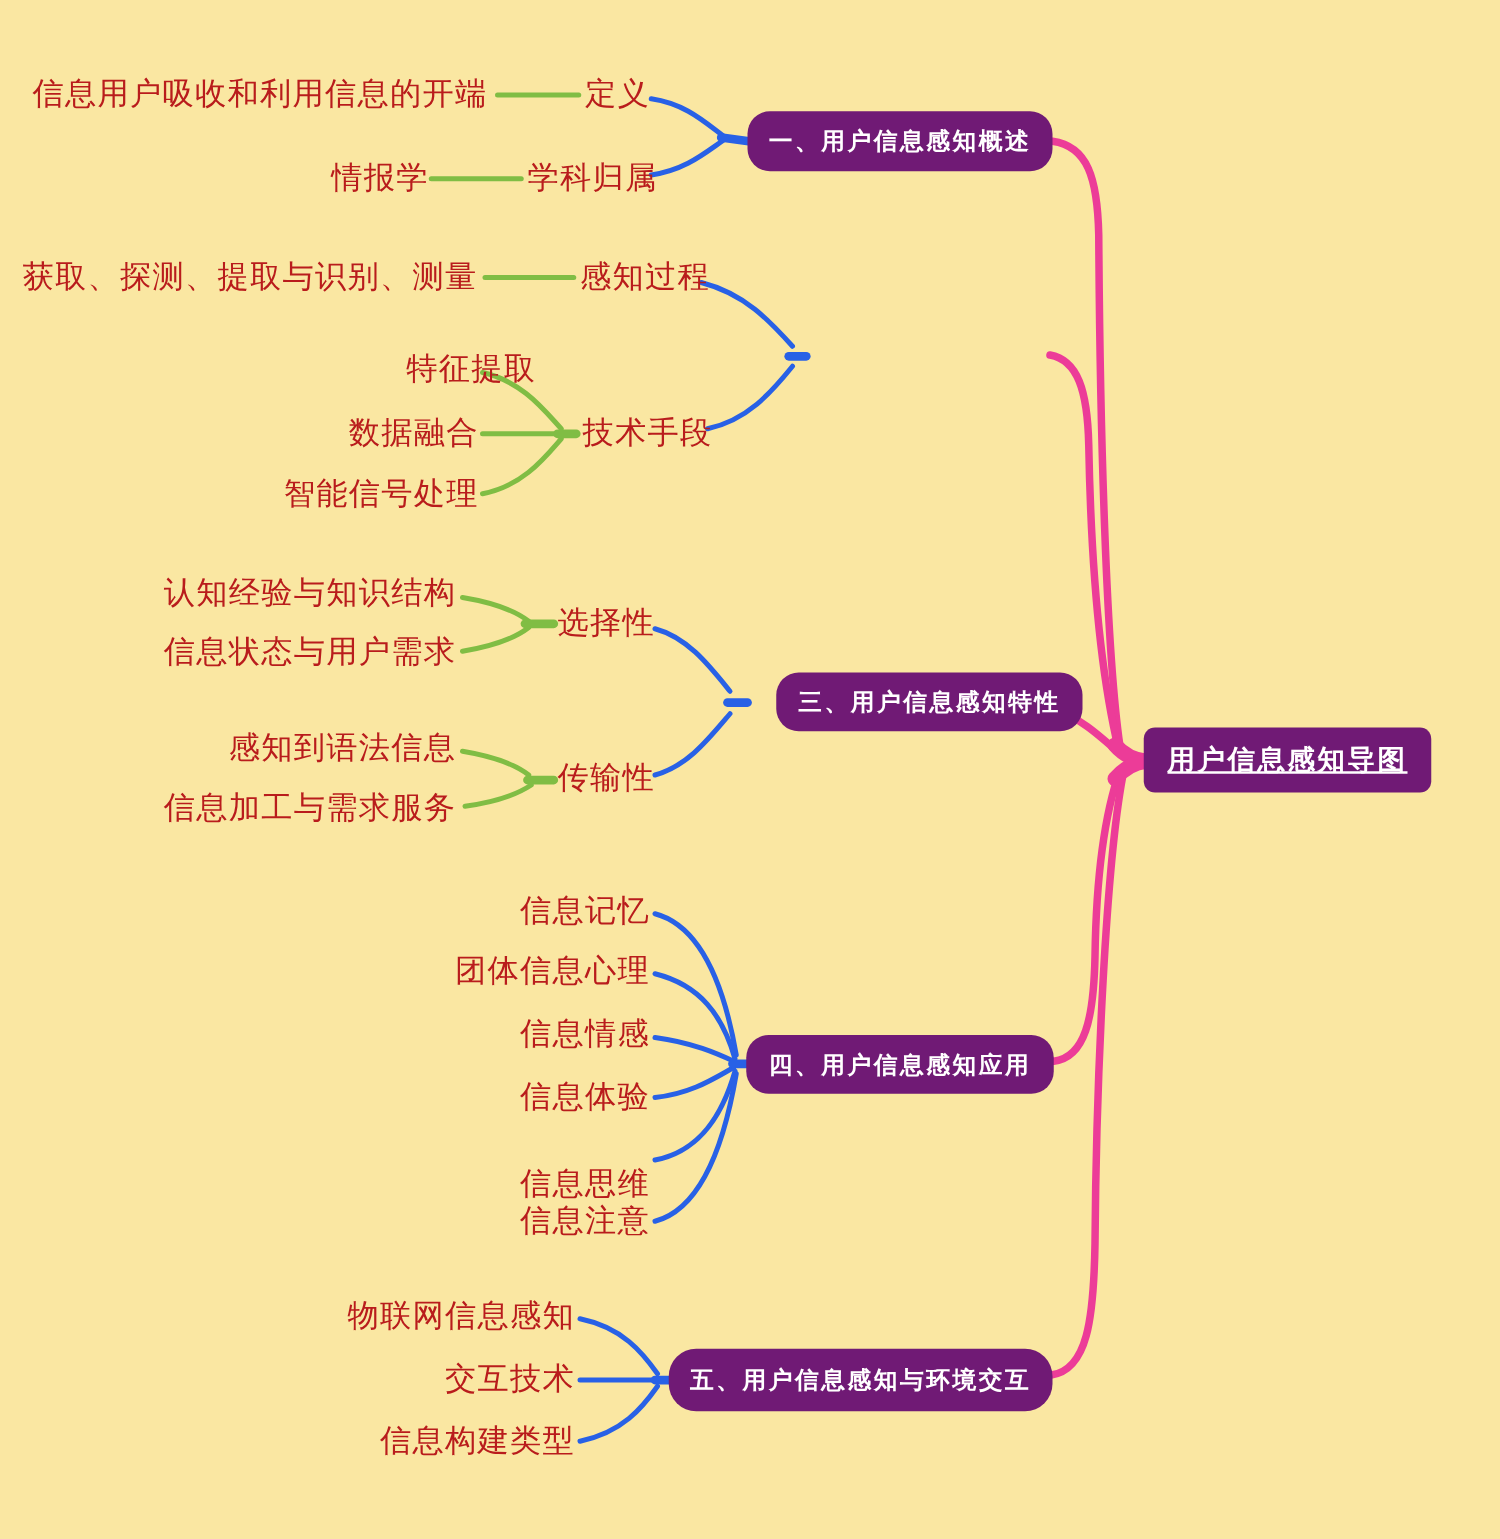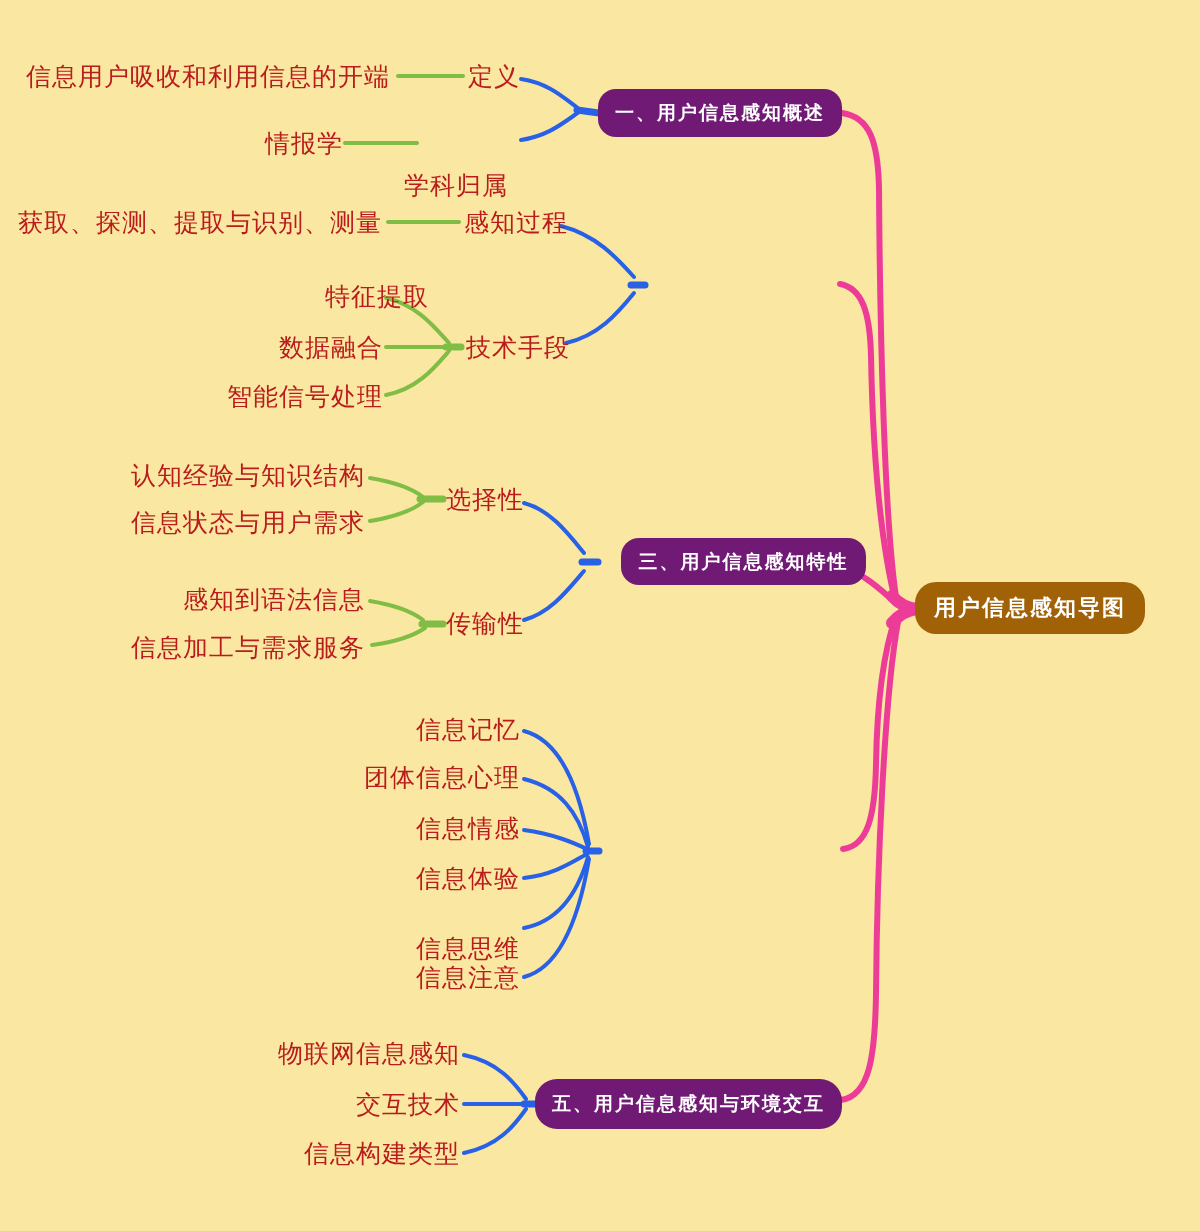--- a/index.html
+++ b/index.html
@@ -41,27 +41,28 @@
     font-weight: bold;
     letter-spacing: 2px;
     white-space: nowrap;
     box-sizing: border-box;
   }
   .root-node {
     position: absolute;
     display: flex;
     align-items: center;
     justify-content: center;
-    background: #a16207;
+    background: #701a75;
     color: #FFFFFF;
-    border-radius: 21px;
+    border-radius: 9px;
     font-size: 22px;
     font-weight: bold;
     letter-spacing: 2px;
     white-space: nowrap;
+    text-decoration: underline;
   }
 </style>
 </head>
 <body>
 
 <div class="canvas">
 
   <svg class="links-svg" viewBox="0 0 1200 1231">
 
     <g fill="none" stroke="#EC3C98" stroke-linecap="round">
@@ -111,24 +112,25 @@
       <path d="M370 601 C400 606 414 613 423 620"></path>
       <path d="M372 645 C402 641 416 634 425 628"></path>
       <path d="M422 624 L443 624" stroke-width="7"></path>
     </g>
   </svg>
 
   <div class="root-node" style="left:915px; top:582px; width:230px; height:52px;">用户信息感知导图</div>
 
   <div class="branch-node" style="left:598px; top:89px; width:244px; height:48px;">一、用户信息感知概述</div>
   <div class="branch-node" style="left:596px; top:538px; width:245px; height:47px;margin-left:25px;">三、用户信息感知特性</div>
+  <div class="branch-node" style="left:597px; top:828px; width:246px; height:47px;">四、用户信息感知应用</div>
   <div class="branch-node" style="left:535px; top:1079px; width:307px; height:50px; border-radius:22px;">五、用户信息感知与环境交互</div>
 
   <div class="leaf-label" style="left:468px; top:76px;">定义</div>
-  <div class="leaf-label" style="left:404px; top:143px;margin-top:42px;">学科归属</div>
+  <div class="leaf-label" style="left:422px; top:143px;">学科归属</div>
   <div class="leaf-label" style="left:464px; top:222px;">感知过程</div>
   <div class="leaf-label" style="left:466px; top:347px;">技术手段</div>
   <div class="leaf-label" style="left:446px; top:499px;">选择性</div>
   <div class="leaf-label" style="left:446px; top:623px;">传输性</div>
 
   <div class="leaf-label r-align" style="right:810px; top:76px;">信息用户吸收和利用信息的开端</div>
   <div class="leaf-label r-align" style="right:857px; top:143px;">情报学</div>
   <div class="leaf-label r-align" style="right:818px; top:222px;">获取、探测、提取与识别、测量</div>
   <div class="leaf-label r-align" style="right:771px; top:296px;">特征提取</div>
   <div class="leaf-label r-align" style="right:817px; top:347px;">数据融合</div>

